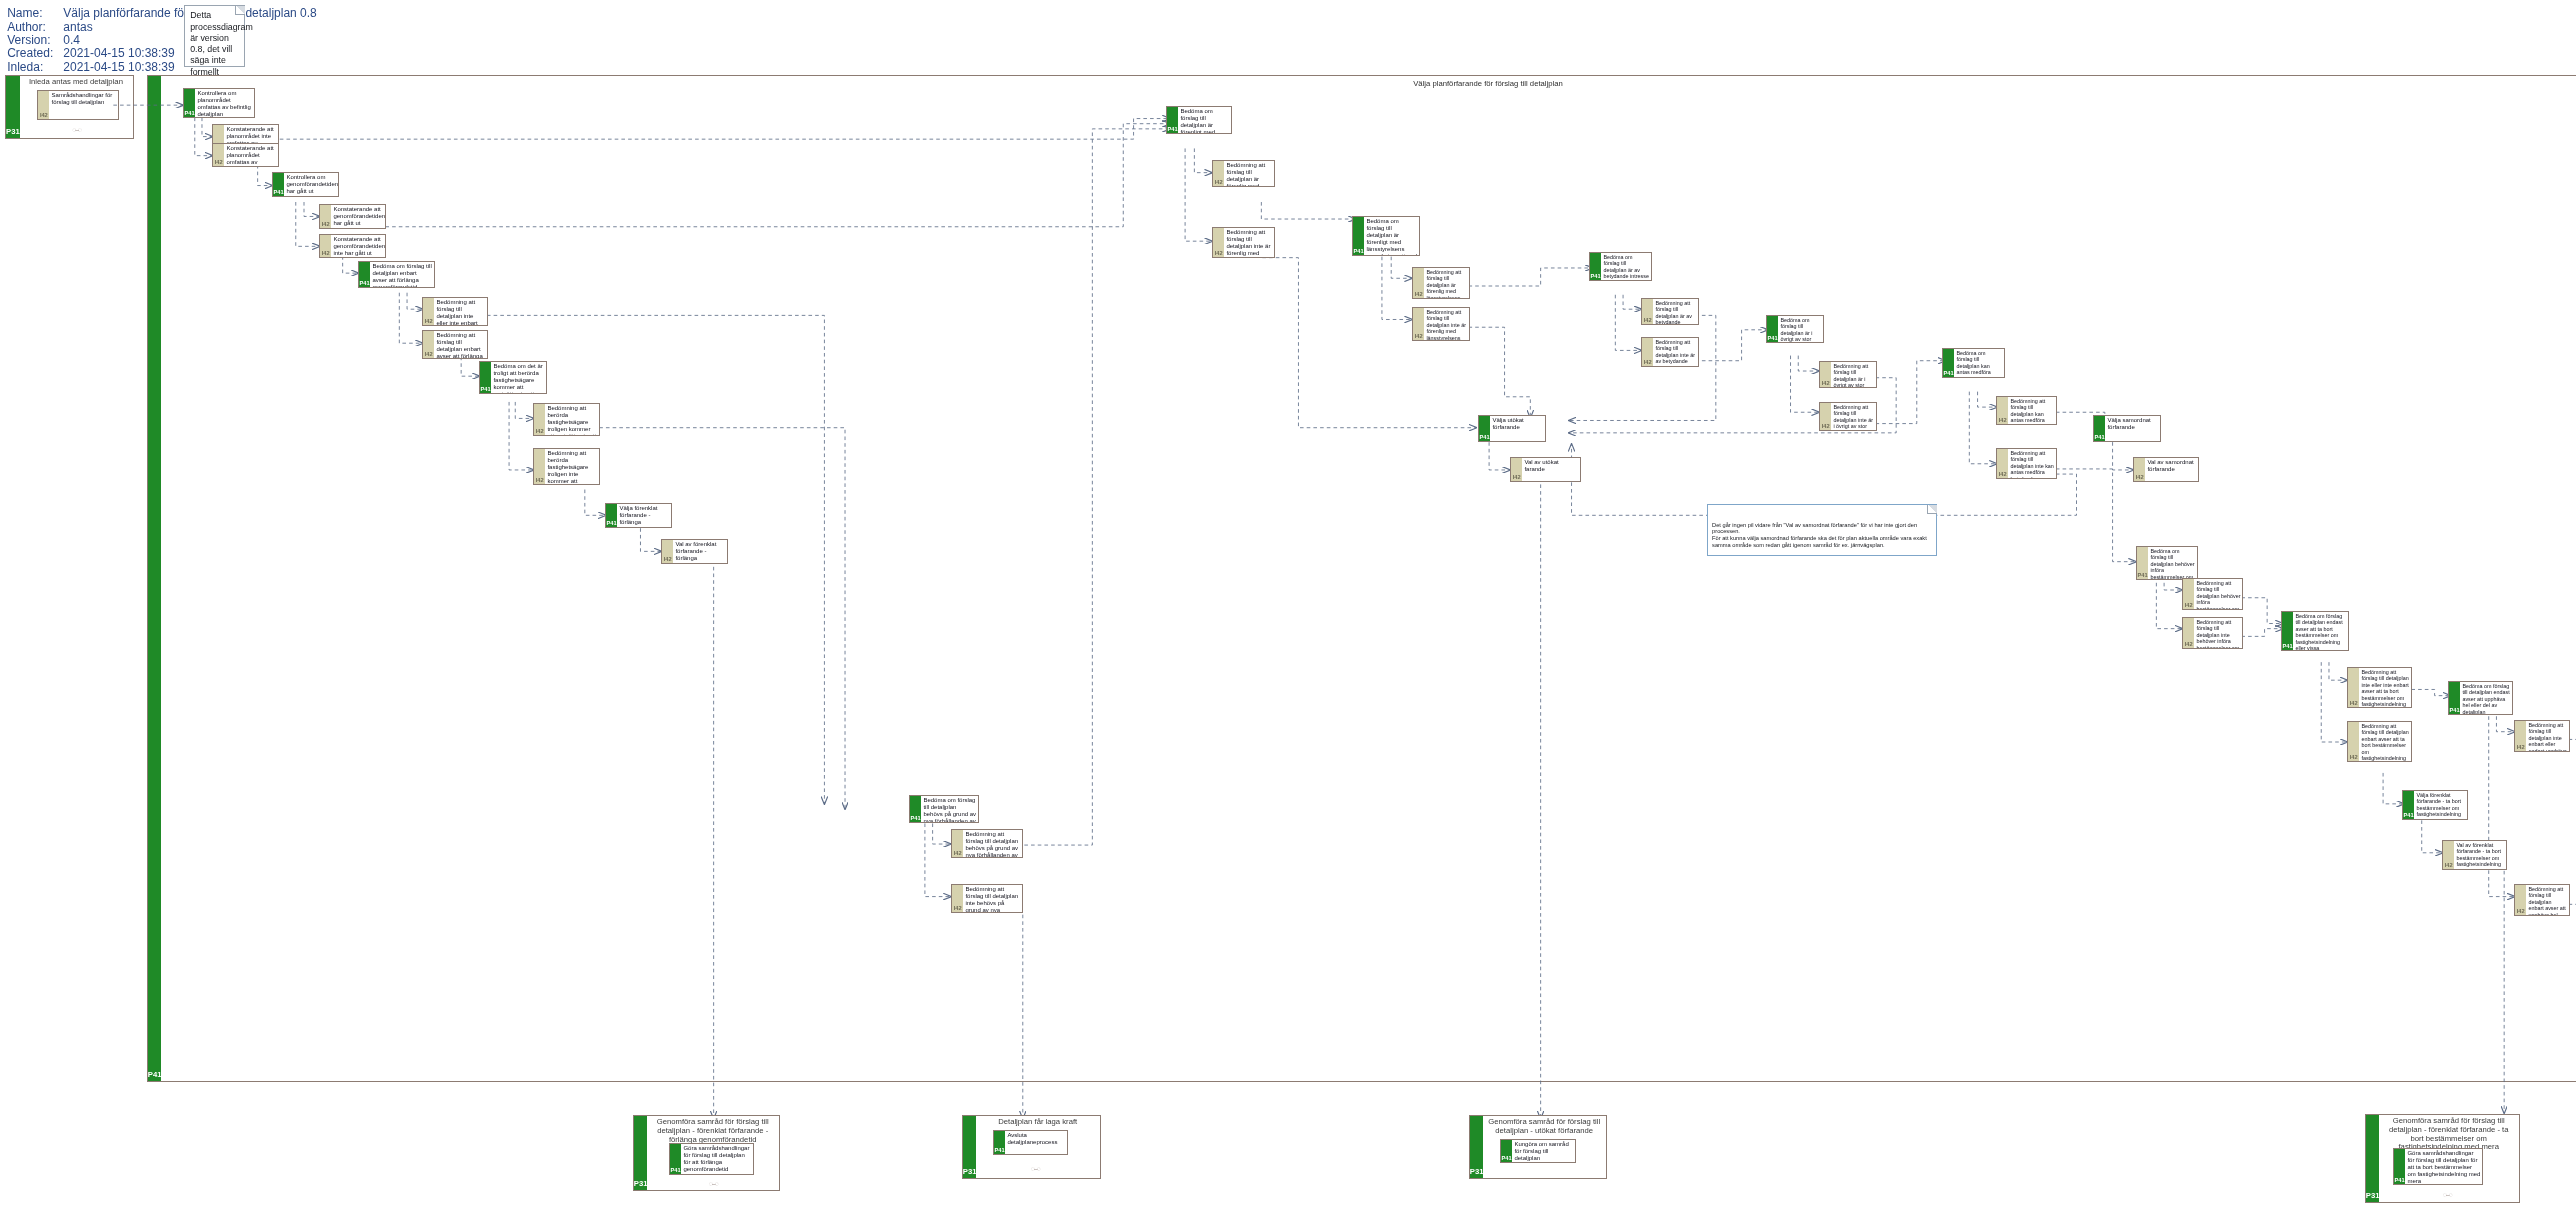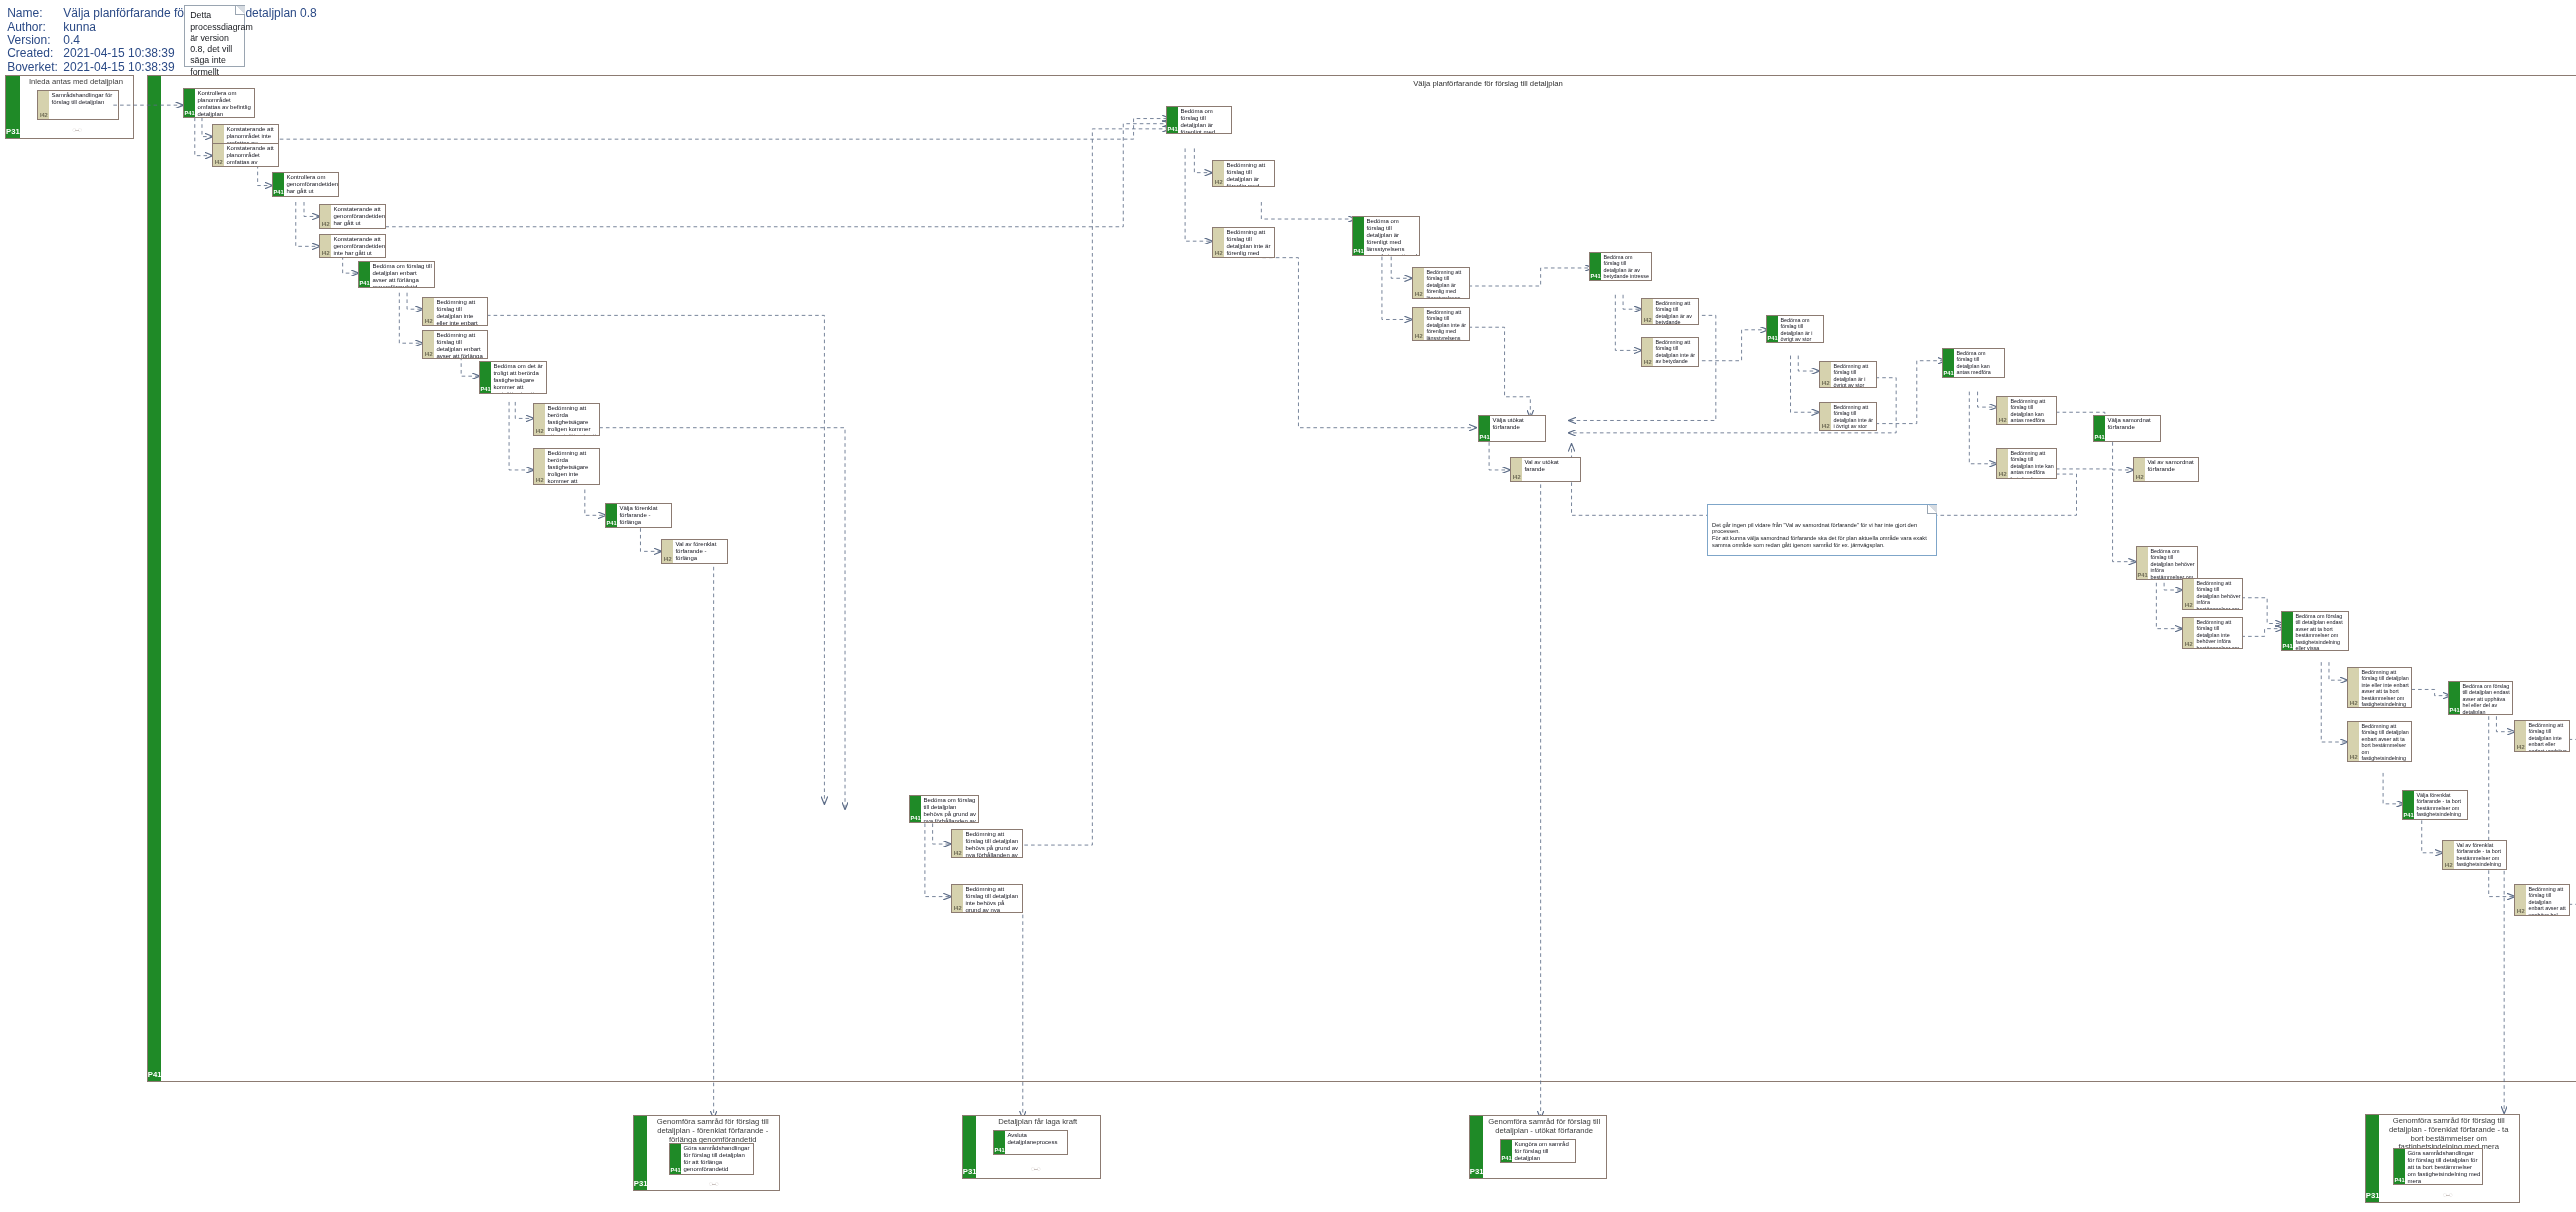--- a/index.html
+++ b/index.html
@@ -128,32 +128,32 @@
 
   <div class="meta">
     <table>
       <tbody>
           <tr>
         <td class="k">Name:</td>
         <td class="v">Välja planförfarande för förslag till detaljplan 0.8</td>
       </tr>
       <tr>
         <td class="k">Author:</td>
-        <td class="v">kunna</td>
+        <td class="v">antas</td>
       </tr>
       <tr>
         <td class="k">Version:</td>
         <td class="v">0.4</td>
       </tr>
       <tr>
         <td class="k">Created:</td>
         <td class="v">2021-04-15 10:38:39</td>
       </tr>
       <tr>
-        <td class="k">Boverket:</td>
+        <td class="k">Inleda:</td>
         <td class="v">2021-04-15 10:38:39</td>
       </tr>
     </tbody>
       </table>
   </div>
 
   <div class="note" style="left:184px;top:5.2px;width:61px;height:62px;">
     <span class="fold"></span>
     <span>Detta processdiagram är version 0.8, det vill säga inte formellt beslutad av Boverket.</span>
   </div>

